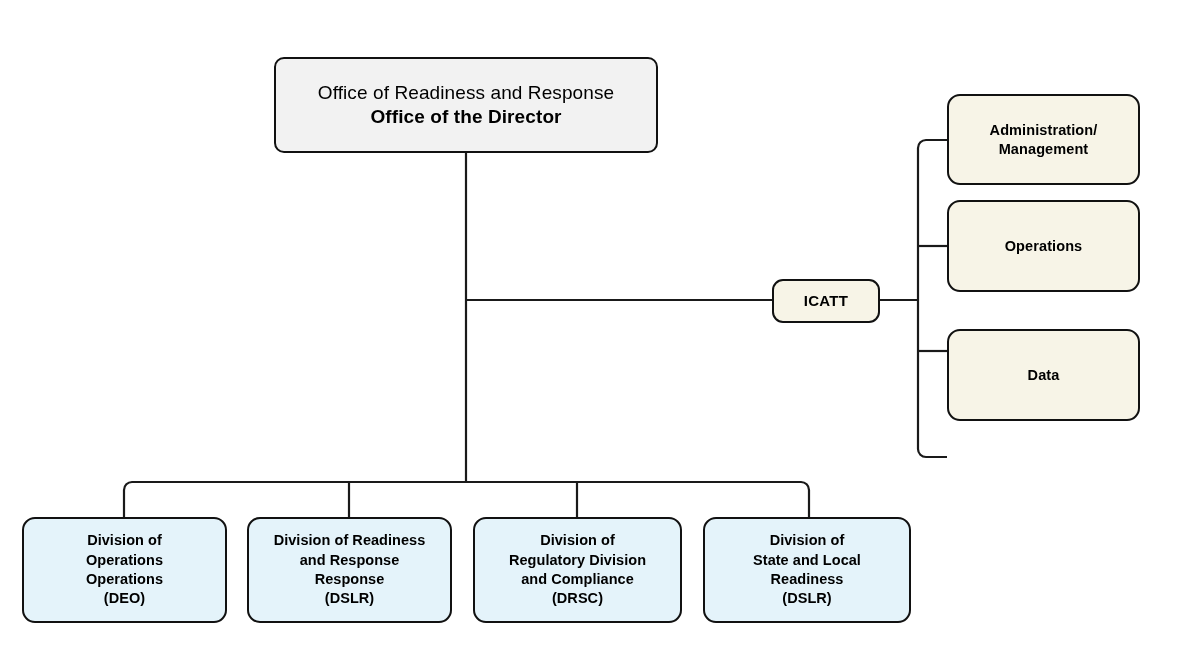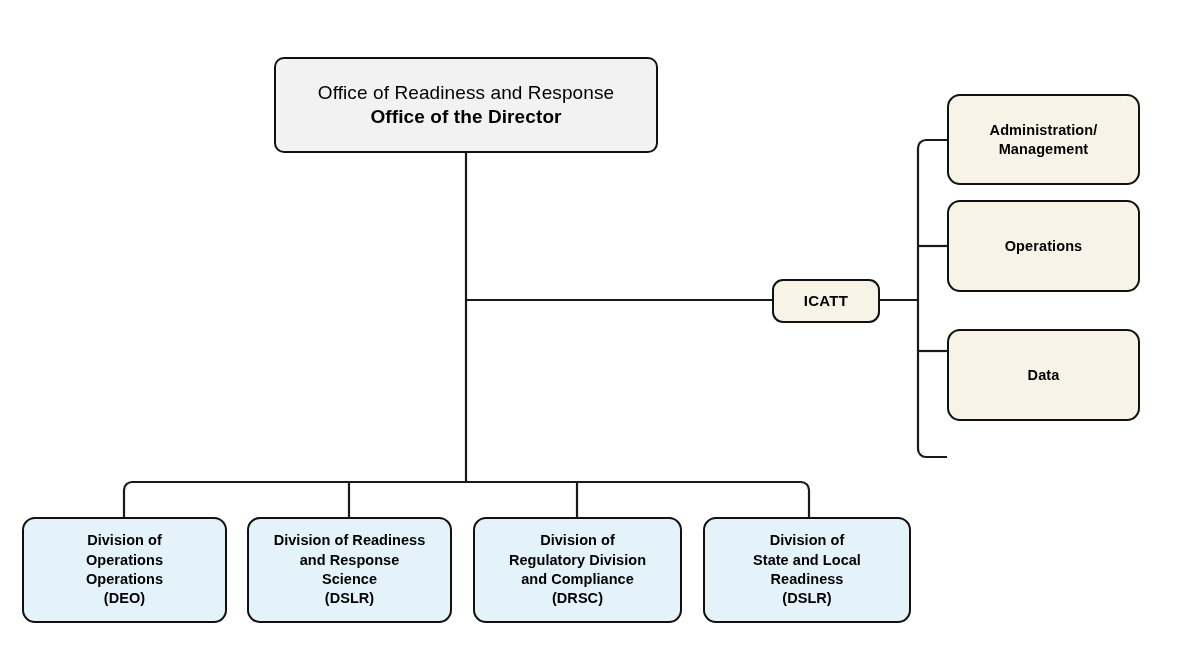--- a/index.html
+++ b/index.html
@@ -175,21 +175,21 @@
   <div class="node node-div div-0">
     <span class="line">Division of</span>
     <span class="line">Operations</span>
     <span class="line">Operations</span>
     <span class="line">(DEO)</span>
   </div>
 
   <div class="node node-div div-1">
     <span class="line">Division of Readiness</span>
     <span class="line">and Response</span>
-    <span class="line">Science</span>
+    <span class="line">Response</span>
     <span class="line">(DSLR)</span>
   </div>
 
   <div class="node node-div div-2">
     <span class="line">Division of</span>
     <span class="line">Regulatory Division</span>
     <span class="line">and Compliance</span>
     <span class="line">(DRSC)</span>
   </div>
 

